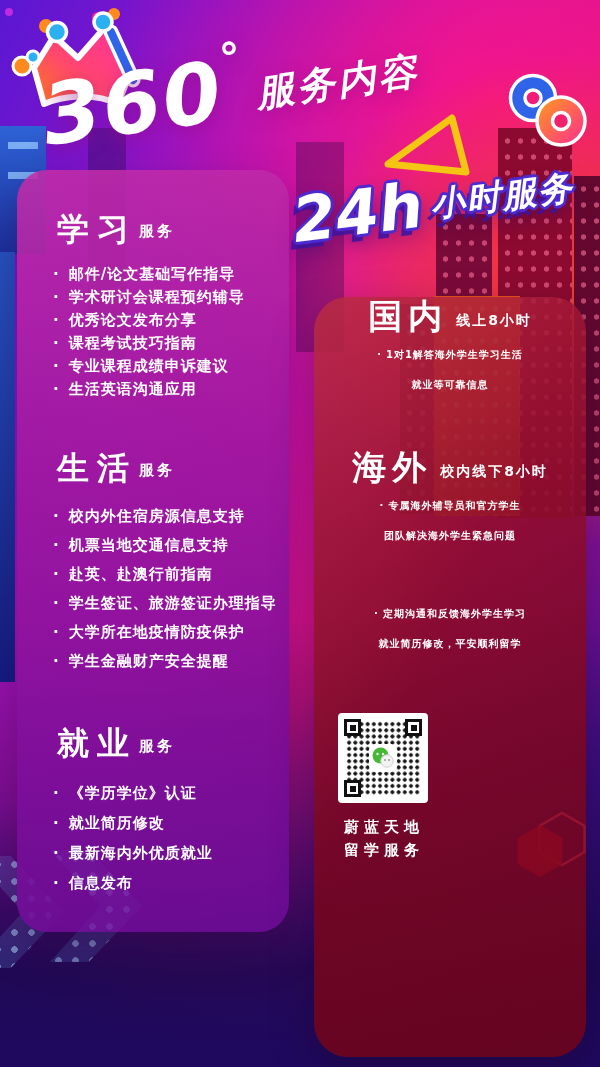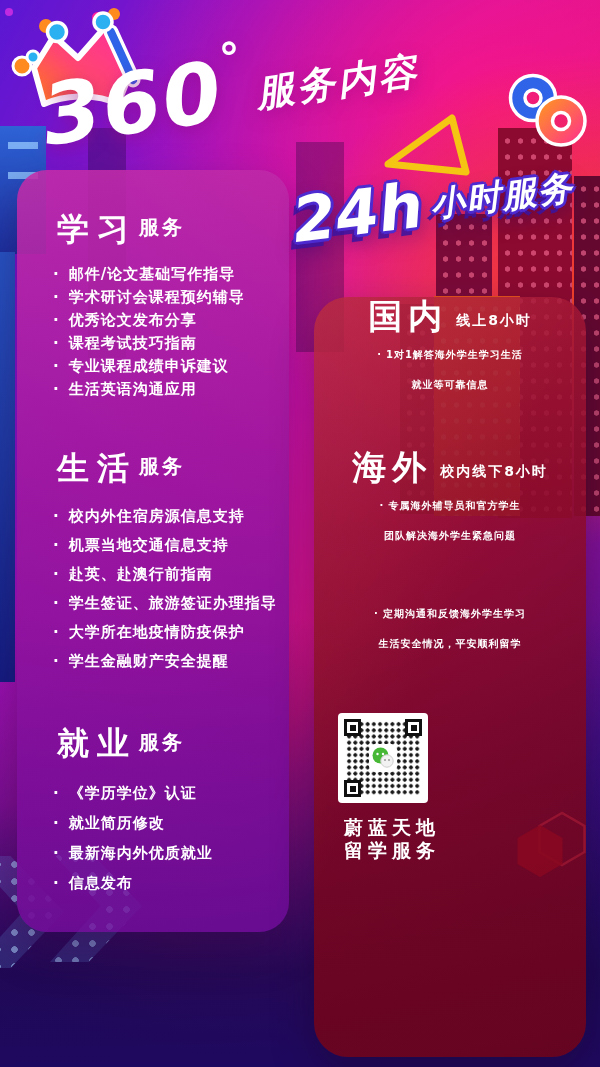--- a/index.html
+++ b/index.html
@@ -59,21 +59,21 @@
   .h24 .txt{font-size:34px;font-weight:900;font-style:italic;letter-spacing:2px;margin:0 0 4px 8px;}
   .decor{position:absolute;z-index:4;}
   
   .panel-left{position:absolute;z-index:3;left:17px;top:170px;width:272px;height:762px;
     border-radius:30px;box-sizing:border-box;padding:42px 0 16px 30px;
     background:linear-gradient(170deg, rgba(194,44,168,.88) 0%, rgba(158,24,158,.88) 38%,
       rgba(124,14,154,.9) 75%, rgba(108,12,150,.92) 100%);
     box-shadow:0 18px 40px rgba(40,5,60,.35);}
   .sec-head{display:flex;align-items:flex-end;margin-left:10px;}
   .sec-title{font-size:32px;font-weight:bold;letter-spacing:8px;line-height:1.1;}
-  .sec-tag{font-size:20px;font-weight:bold;letter-spacing:3px;margin:0 0 6px 2px;}
+  .sec-tag{font-size:15px;font-weight:bold;letter-spacing:3px;margin:0 0 6px 2px;}
   .panel-left ul{list-style:none;margin:16px 0 0;padding:0 0 0 6px;}
   .panel-left li{display:flex;align-items:baseline;font-size:15px;font-weight:600;
     letter-spacing:1px;white-space:nowrap;}
   .ldot{margin-right:9px;font-weight:bold;}
   .sec1 li{line-height:23px;}
   .sec2 li{line-height:29px;}
   .sec3 li{line-height:30px;}
   .sec2,.sec3{margin-top:50px;}
   
   .panel-right{position:absolute;z-index:3;left:314px;top:297px;width:272px;height:760px;
@@ -95,21 +95,21 @@
   .qr-wrap{position:relative;margin:54px 0 0 24px;width:90px;}
   .qr{position:relative;width:90px;height:90px;background:#fff;border-radius:4px;}
   .qr-dots{position:absolute;inset:8px;
     background-image:radial-gradient(circle,#1a1a1a 0 1.7px, transparent 2.15px);
     background-size:6.2px 6.2px;}
   .fp{position:absolute;width:17px;height:17px;border:3.5px solid #111;background:#fff;box-sizing:border-box;}
   .fp i{position:absolute;inset:2.5px;background:#111;}
   .fp.tl{left:6px;top:6px;} .fp.tr{right:6px;top:6px;} .fp.bl{left:6px;bottom:6px;}
   .wx{position:absolute;left:50%;top:50%;transform:translate(-50%,-50%);width:28px;height:28px;
     background:#fff;border-radius:6px;display:flex;align-items:center;justify-content:center;}
-  .qr-caption{margin:13px 0 14px 6px;font-size:19px;font-weight:600;letter-spacing:5px;line-height:23px;white-space:nowrap;}
+  .qr-caption{margin:13px 0 14px 6px;font-size:15px;font-weight:600;letter-spacing:5px;line-height:23px;white-space:nowrap;}
 </style>
 </head>
 <body>
 
 <div class="poster">
 
   <div class="building" id="b1"></div>
   <div class="building" id="b2"></div>
   <div class="building" id="b3"></div>
   <div class="building" id="b4"></div>
@@ -294,21 +294,21 @@
       </div>
       <div class="rdetail">
         <span class="rdot">·</span><span>专属海外辅导员和官方学生</span><br>
         <span>团队解决海外学生紧急问题</span>
       </div>
     </div>
 
     <div class="rsec">
       <div class="rdetail">
         <span class="rdot">·</span><span>定期沟通和反馈海外学生学习</span><br>
-        <span>生活安全情况，平安顺利留学</span>
+        <span>就业简历修改，平安顺利留学</span>
       </div>
     </div>
 
     <div class="qr-wrap">
       <div class="qr">
         <div class="qr-dots"></div>
         <div class="fp tl">
             <i></i>
           </div>
         <div class="fp tr">

